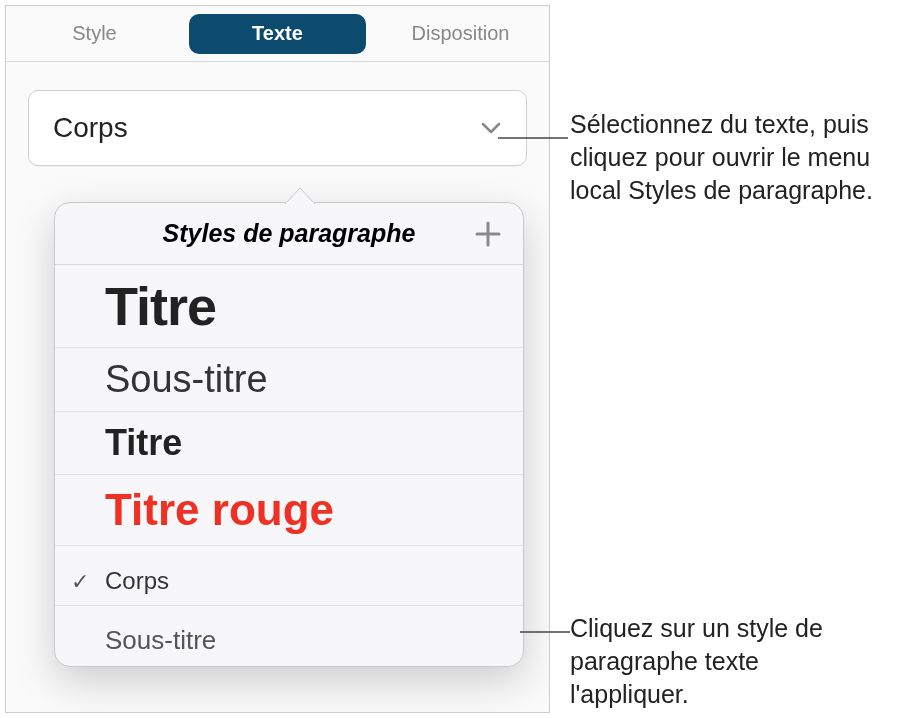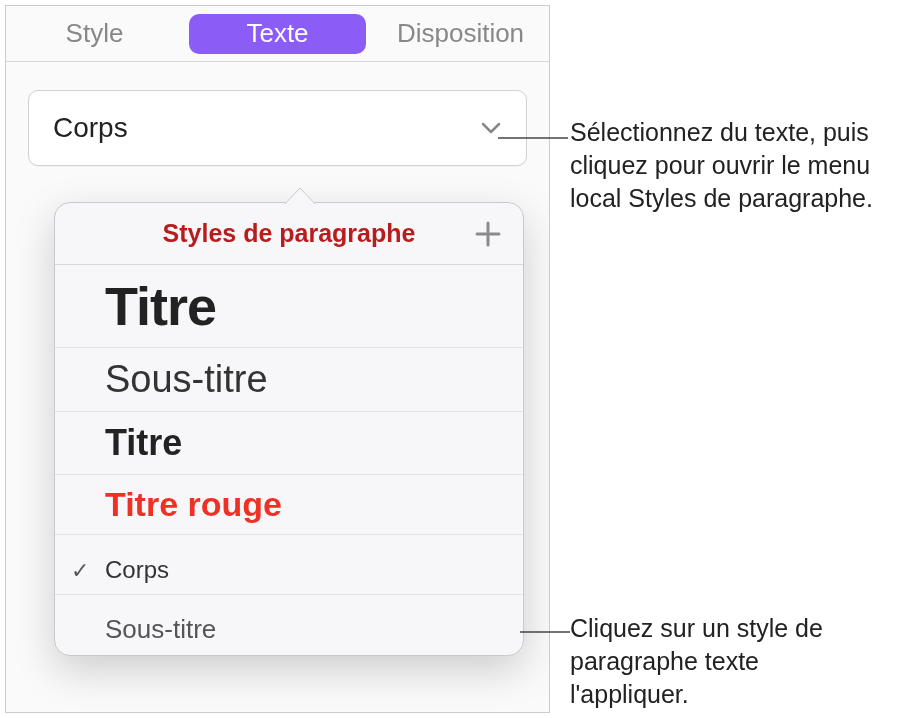--- a/index.html
+++ b/index.html
@@ -22,35 +22,35 @@
     }
     .tabs {
       display: flex;
       height: 56px;
       align-items: center;
       border-bottom: 1px solid #d8d8d8;
     }
     .tab {
       flex: 1;
       text-align: left;
-      font-size: 26px;
+      font-size: 20px;
       color: #888;
       height: 100%;
       display: flex;
       align-items: center;
       justify-content: center;
       font-weight: 400;
     }
     .tab.active-pill {
-      background: #8b5cf6;
+      background: #0c4a6e;
       color: #fff;
       border-radius: 10px;
       height: 40px;
       margin: 8px 6px;
-      font-weight: 400;
+      font-weight: 700;
     }
     .style-selector {
       margin: 28px 22px 0 22px;
       background: #fff;
       border: 1px solid #d0d0d0;
       border-radius: 10px;
       height: 76px;
       display: flex;
       align-items: center;
       justify-content: space-between;
@@ -90,21 +90,22 @@
       display: flex;
       align-items: center;
       justify-content: center;
       height: 62px;
       border-bottom: 1px solid #d8d8d8;
       position: relative;
     }
     .popover-title {
       font-size: 25px;
       font-weight: 600;
-      color: #b91c1c;
+      color: #000000;
+      font-style: italic;
     }
     .plus-icon {
       position: absolute;
       right: 18px;
       top: 14px;
       width: 34px;
       height: 34px;
       cursor: pointer;
     }
     .plus-icon svg { display: block; }
@@ -121,32 +122,32 @@
     .style-item:last-child { border-bottom: none; }
     .style-item .check {
       position: absolute;
       left: 16px;
       font-size: 22px;
       color: #555;
     }
     .st-title-big { font-size: 54px; font-weight: 800; color: #222; letter-spacing: -1px; }
     .st-subtitle { font-size: 38px; font-weight: 400; color: #333; }
     .st-heading { font-size: 36px; font-weight: 700; color: #222; }
-    .st-red { font-size: 34px; font-weight: 700; color: #ee3124; }
+    .st-red { font-size: 44px; font-weight: 700; color: #ee3124; }
     .st-body { font-size: 24px; font-weight: 400; color: #333; }
     .st-subhead { font-size: 26px; font-weight: 400; color: #555; }
     .callout {
       position: absolute;
       font-size: 25px;
       line-height: 33px;
       color: #222;
     }
     .callout.top {
       left: 570px;
-      top: 116px;
+      top: 108px;
       width: 310px;
     }
     .callout.bottom {
       left: 570px;
       top: 612px;
       width: 310px;
     }
     .leader {
       position: absolute;
       stroke: #444;

